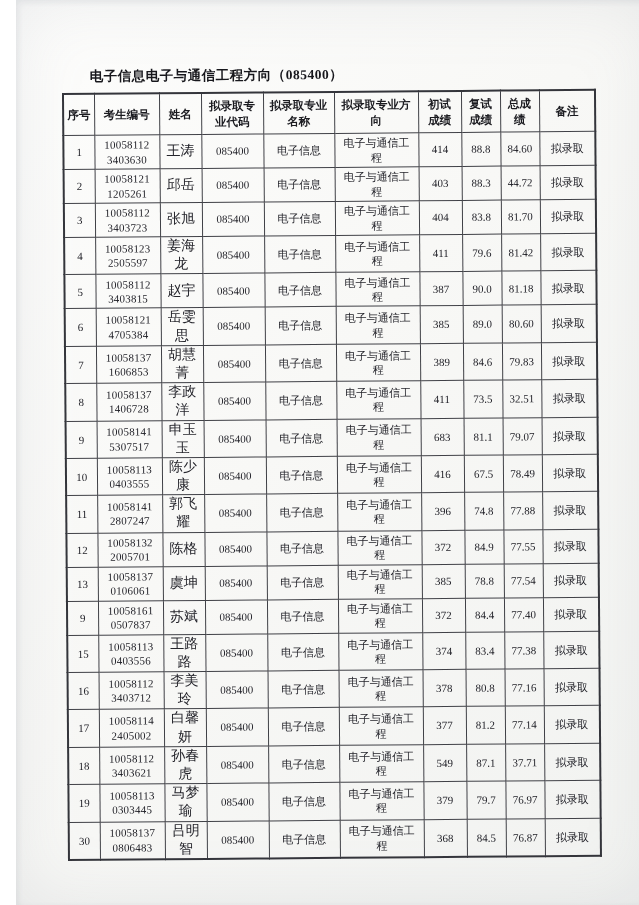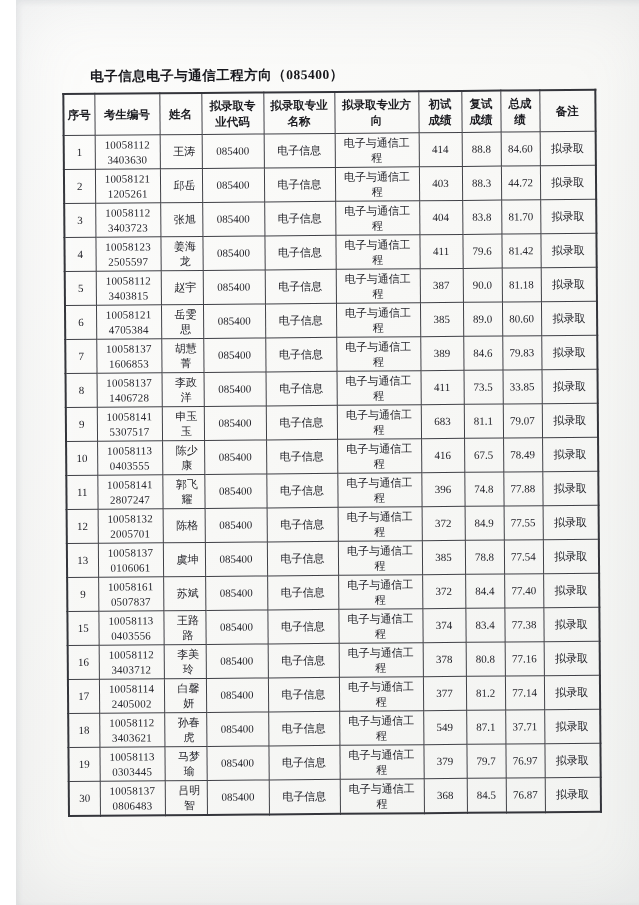--- a/index.html
+++ b/index.html
@@ -60,21 +60,21 @@
     color: #1b1b20;
   }
   table.admission td {
     font-size: 11px;
     height: 33px;
     line-height: 1.3;
     color: #24242b;
   }
   
   table.admission td[data-name="cell-candidate-id"] { letter-spacing: 0.2px; }
-  table.admission td[data-name="cell-name"] { font-size: 11px; padding-left: 9px; }
+  table.admission td[data-name="cell-name"] { font-size: 14px; }
 </style>
 </head>
 <body>
 
 <div class="scan-page" data-name="scanned-document-page">
   <div class="scan-content" data-name="document-content">
     <h1 class="doc-title" data-name="page-title">电子信息电子与通信工程方向（085400）</h1>
 
     <table class="admission" data-name="admission-table">
       <colgroup>
@@ -212,21 +212,21 @@
             <td data-name="cell-no">8</td>
             <td data-name="cell-candidate-id">10058137
 1406728</td>
             <td data-name="cell-name">李政洋</td>
             <td data-name="cell-major-code">085400</td>
             <td data-name="cell-major-name">电子信息</td>
             <td data-name="cell-major-direction">电子与通信工
 程</td>
             <td data-name="cell-initial-score">411</td>
             <td data-name="cell-retest-score">73.5</td>
-            <td data-name="cell-total-score">33.85</td>
+            <td data-name="cell-total-score">32.51</td>
             <td data-name="cell-remark">拟录取</td>
           </tr>
           <tr data-name="table-row">
             <td data-name="cell-no">9</td>
             <td data-name="cell-candidate-id">10058141
 5307517</td>
             <td data-name="cell-name">申玉玉</td>
             <td data-name="cell-major-code">085400</td>
             <td data-name="cell-major-name">电子信息</td>
             <td data-name="cell-major-direction">电子与通信工

